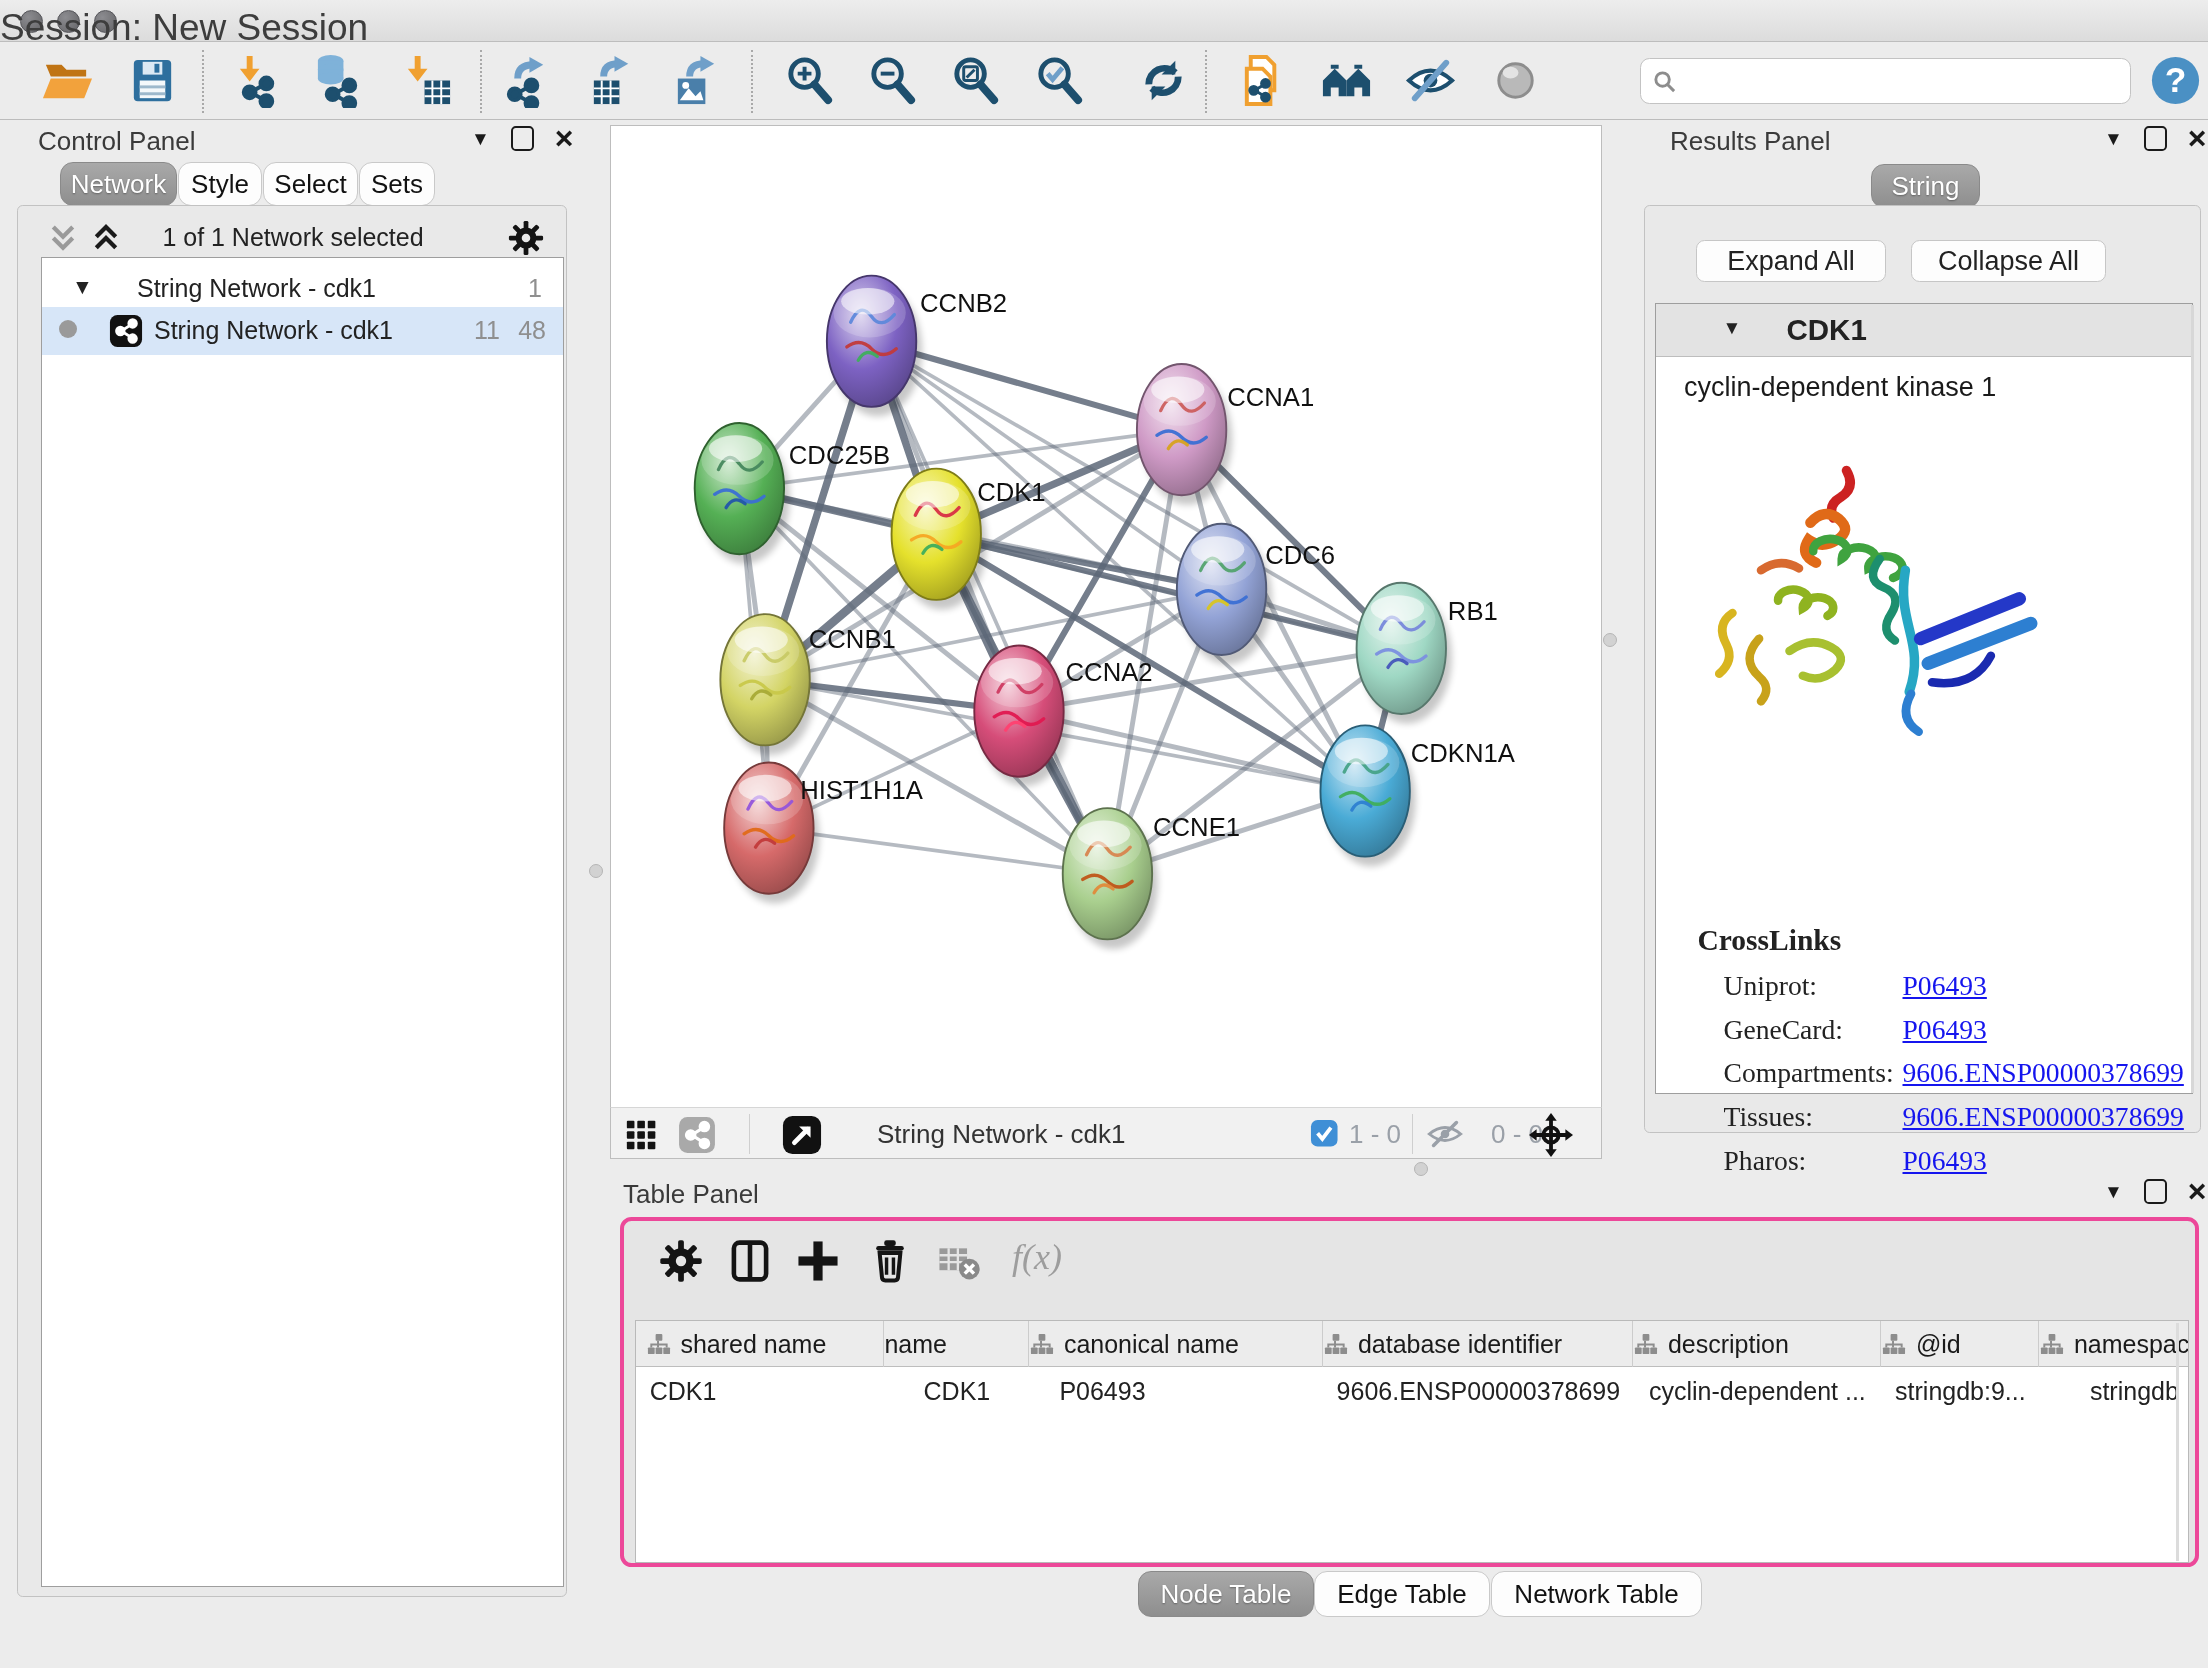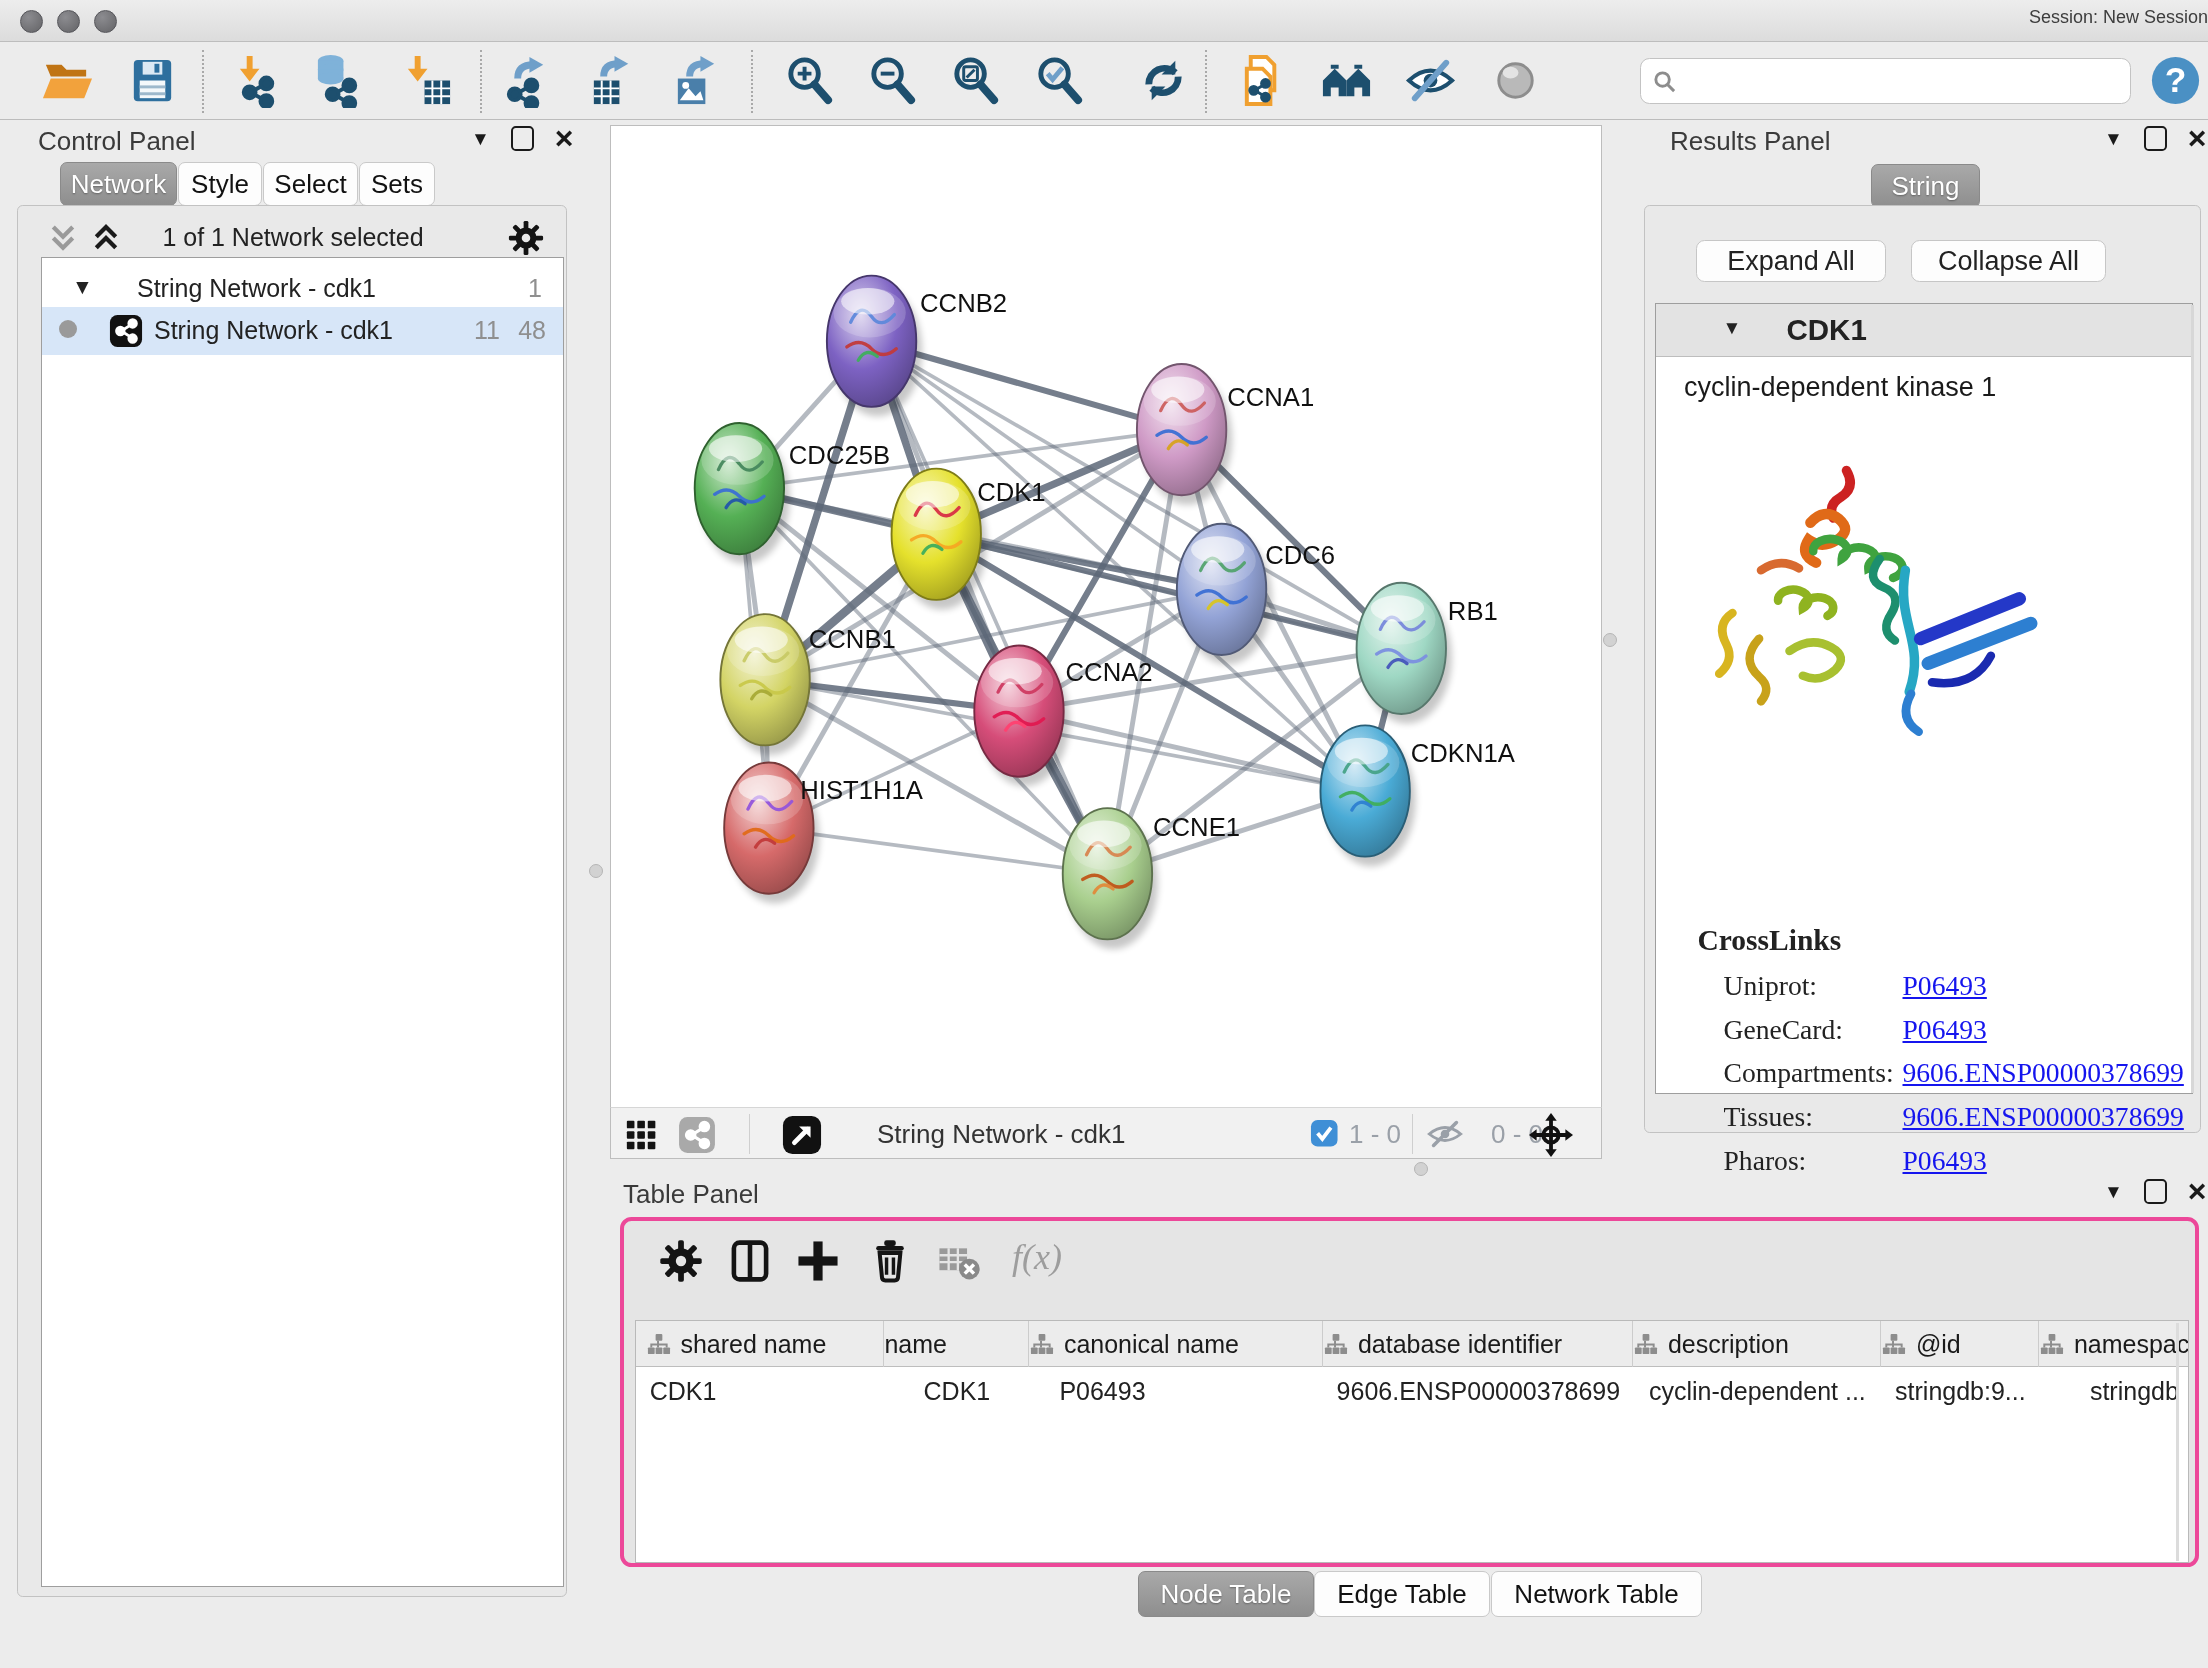--- a/index.html
+++ b/index.html
@@ -5,43 +5,43 @@
   * { box-sizing: border-box; }
   html,body { margin:0; padding:0; }
   body { width:2208px; height:1668px; background:#ececec; font-family:"Liberation Sans",sans-serif; color:#222; }
   #app { position:absolute; inset:0; width:2208px; height:1668px; overflow:hidden; }
 
   
   .titlebar { position:absolute; left:0; top:0; width:2208px; height:42px;
     background:linear-gradient(#ededed,#dcdcdc); border-bottom:1px solid #bdbdbd; }
   .light { position:absolute; top:9.5px; width:23px; height:23px; border-radius:50%;
     background:radial-gradient(circle at 35% 30%, #8c8c90, #636366); border:1px solid #55555a; }
-  .win-title { position:absolute; top:6.7px; left:0; width:100%; text-align:right;
-    font-size:18px; color:#3d3d3d; }
+  .win-title { position:absolute; top:6.7px; left:0; width:100%; text-align:left;
+    font-size:37px; color:#3d3d3d; }
 
   
   .toolbar { position:absolute; left:0; top:42px; width:2208px; height:78px;
     background:#ececec; border-bottom:1px solid #bcbcbc; }
   .tbi { position:absolute; top:11.4px; width:55px; height:55px; cursor:pointer; }
   .tbi svg { width:55px; height:55px; }
   .tb-sep { position:absolute; top:7.6px; width:0; height:63px; border-left:2.9px dotted #a9a9a9; }
   .searchbox { position:absolute; left:1640px; top:16px; width:491px; height:46px;
     background:#fff; border:1.9px solid #c3c3c3; border-radius:9.5px; display:flex; align-items:center; padding-left:11.4px; }
   .searchbox input { border:none; outline:none; font-size:25px; width:418px; background:transparent;
     font-family:"Liberation Sans",sans-serif; }
 
   
   .panel-head-title { font-size:26px; color:#3a3a3a; }
   .win-ctrl { display:inline-block; cursor:pointer; color:#1a1a1a; }
   .ctrl-tri { font-size:19px; }
   .ctrl-box { width:23px; height:25px; border:2.9px solid #1a1a1a; border-radius:4.8px; }
   .ctrl-x { font-size:32px; font-weight:bold; line-height:25px; }
 
   .tabbtn { position:absolute; height:44px; border:1px solid #c9c9c9; background:#fdfdfd;
-    border-radius:7px; font-size:26px; color:#111; text-align:center; line-height:42px; cursor:pointer; }
+    border-radius:13px; font-size:26px; color:#111; text-align:center; line-height:42px; cursor:pointer; }
   .tabbtn.active { background:linear-gradient(#a9a9a9,#8e8e8e); color:#fff; border-color:#8a8a8a;
     text-shadow:0 1px 1.9px rgba(0,0,0,.35); }
 
   
   #cp-head { position:absolute; left:38px; top:126px; }
   #cp-ctrls { position:absolute; left:471px; top:126px; width:105px; display:flex; gap:21px; align-items:center; }
   .cp-tab-row { position:absolute; top:162px; }
   #cp-box { position:absolute; left:17px; top:205px; width:550px; height:1392px;
     background:#e9e9e9; border:1px solid #c2c2c2; border-radius:5.7px; }
   .cp-toolbar { position:absolute; left:23px; top:13.3px; width:504px; height:38px; }

